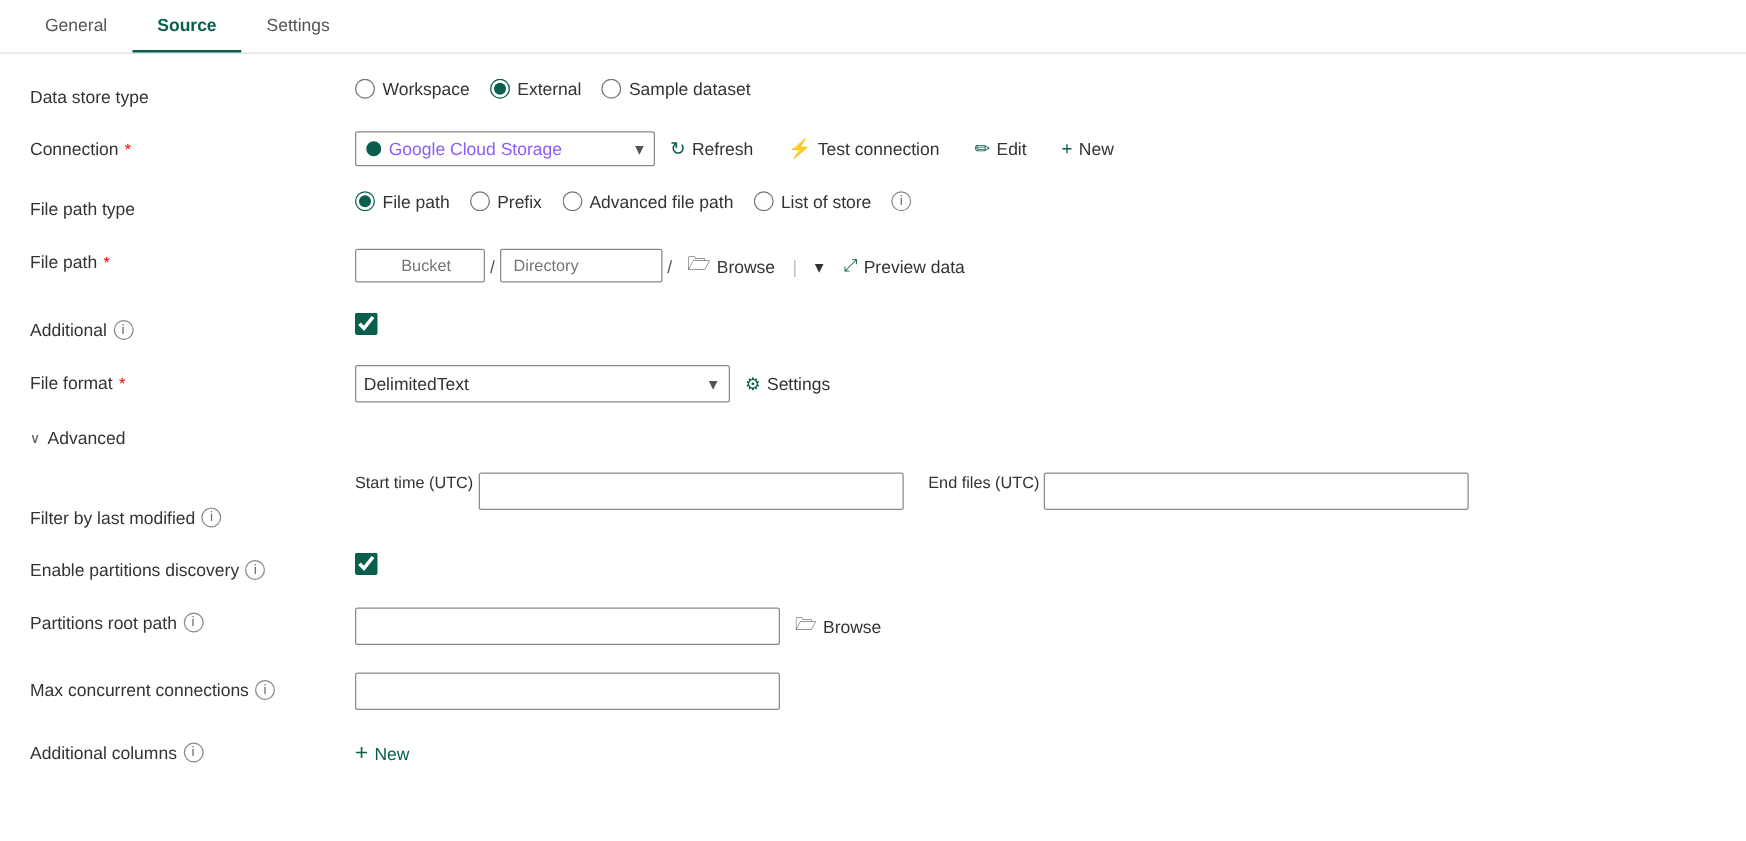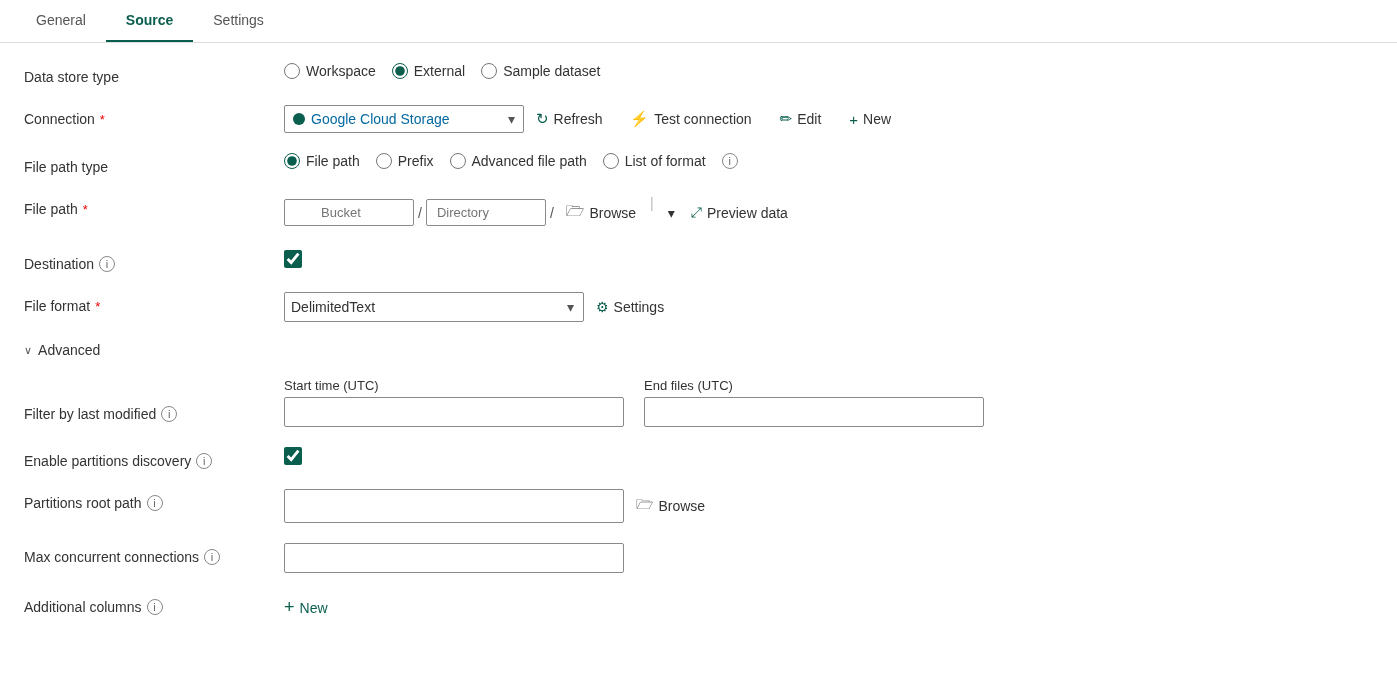--- a/index.html
+++ b/index.html
@@ -7,59 +7,59 @@
 
     .tabs { display: flex; border-bottom: 1px solid #ddd; padding: 0 16px; }
     .tab { padding: 12px 20px; cursor: pointer; color: #555; font-size: 14px; border-bottom: 2px solid transparent; }
     .tab.active { color: #0a5e4e; border-bottom: 2px solid #0a5e4e; font-weight: 600; }
 
     .content { padding: 20px 24px; }
 
     .form-row { display: flex; align-items: flex-start; margin-bottom: 20px; }
     .form-label { width: 260px; flex-shrink: 0; padding-top: 6px; font-size: 14px; color: #333; display: flex; align-items: center; gap: 5px; }
     .form-label .required { color: #e00; font-size: 13px; }
-    .form-controls { display: flex; flex-wrap: wrap; gap: 8px; }
+    .form-controls { display: flex; align-items: center; flex-wrap: wrap; gap: 8px; }
 
     .radio-group { display: flex; align-items: center; gap: 16px; }
     .radio-item { display: flex; align-items: center; gap: 6px; cursor: pointer; font-size: 14px; }
     .radio-item input[type="radio"] { width: 16px; height: 16px; accent-color: #0a5e4e; }
 
     .select-wrap { position: relative; }
     .select-wrap select { appearance: none; border: 1px solid #8a8a8a; border-radius: 2px; padding: 6px 32px 6px 6px; font-size: 14px; background: #fff; min-width: 220px; cursor: pointer; color: #333; }
     .select-wrap::after { content: '▾'; position: absolute; right: 10px; top: 50%; transform: translateY(-50%); pointer-events: none; color: #555; }
 
     .connection-select { display: flex; align-items: center; border: 1px solid #8a8a8a; border-radius: 2px; padding: 5px 8px; min-width: 240px; background: #fff; gap: 6px; }
     .connection-select .dot { width: 12px; height: 12px; border-radius: 50%; background: #0a5e4e; flex-shrink: 0; }
-    .connection-select select { border: none; outline: none; font-size: 14px; background: transparent; flex: 1; cursor: pointer; color: #0369a1; appearance: none; }
+    .connection-select select { border: none; outline: none; font-size: 14px; background: transparent; flex: 1; cursor: pointer; color: #8b5cf6; appearance: none; }
     .connection-select .caret { color: #555; }
 
     .action-btn { display: flex; align-items: center; gap: 5px; background: none; border: none; cursor: pointer; color: #333; font-size: 14px; padding: 5px 4px; }
     .action-btn .icon { font-size: 15px; color: #0a5e4e; }
 
     .separator { color: #bbb; margin: 0 2px; }
 
     .file-path-inputs { display: flex; align-items: center; gap: 4px; }
     .file-path-inputs input { border: 1px solid #8a8a8a; border-radius: 2px; padding: 5px 10px; font-size: 13px; color: #999; background: #fff; }
-    .file-path-inputs input:first-child { width: 130px; padding-left: 36px; }
-    .file-path-inputs input:nth-child(3) { width: 120px; }
+    .file-path-inputs input:first-child { width: 104px; padding-left: 36px; }
+    .file-path-inputs input:nth-child(3) { width: 130px; }
     .file-path-inputs input:nth-child(5) { width: 160px; }
     .path-sep { color: #555; font-size: 14px; }
 
     .checkbox-wrap { display: flex; align-items: center; }
     .checkbox-wrap input[type="checkbox"] { width: 18px; height: 18px; accent-color: #0a5e4e; cursor: pointer; }
 
     .info-icon { display: inline-flex; align-items: center; justify-content: center; width: 16px; height: 16px; border-radius: 50%; border: 1px solid #888; font-size: 11px; color: #666; cursor: default; }
 
     .advanced-toggle { display: flex; align-items: center; gap: 6px; cursor: pointer; color: #333; font-size: 14px; margin-bottom: 20px; }
     .advanced-toggle .chevron { font-size: 11px; color: #555; }
 
     .text-input { border: 1px solid #8a8a8a; border-radius: 2px; padding: 6px 10px; font-size: 14px; background: #fff; width: 340px; }
 
     .plus-btn { display: flex; align-items: center; gap: 5px; background: none; border: none; cursor: pointer; color: #0a5e4e; font-size: 14px; font-weight: 500; padding: 4px 0; }
-    .time-group { display: flex; flex-direction: column; gap: 4px; }
+    .time-group { display: flex; flex-direction: row; gap: 4px; }
     .time-group label { font-size: 13px; color: #333; }
   </style>
 </head>
 <body>
 
 <div class="tabs">
   <div class="tab">General</div>
   <div class="tab active">Source</div>
   <div class="tab">Settings</div>
 </div>
@@ -132,21 +132,21 @@
         <label class="radio-item">
           <input type="radio" name="filepathtype" value="prefix" style="">
           <span>Prefix</span>
         </label>
         <label class="radio-item">
           <input type="radio" name="filepathtype" value="wildcard" style="">
           <span>Advanced file path</span>
         </label>
         <label class="radio-item">
           <input type="radio" name="filepathtype" value="list" style="">
-          <span>List of format</span>
+          <span>List of store</span>
         </label>
         <span class="info-icon">i</span>
       </div>
     </div>
   </div>
 
   <div class="form-row">
     <div class="form-label">
       <span>File path</span>
       <span class="required">*</span>
@@ -168,21 +168,21 @@
       </button>
       <button class="action-btn">
         <span style="color:#0a5e4e;">⤢</span>
         <span>Preview data</span>
       </button>
     </div>
   </div>
 
   <div class="form-row">
     <div class="form-label">
-      <span>Destination</span>
+      <span>Additional</span>
       <span class="info-icon">i</span>
     </div>
     <div class="form-controls">
       <div class="checkbox-wrap">
         <input type="checkbox" checked="" style="accent-color: rgb(10, 94, 78);">
       </div>
     </div>
   </div>
 
   <div class="form-row">

